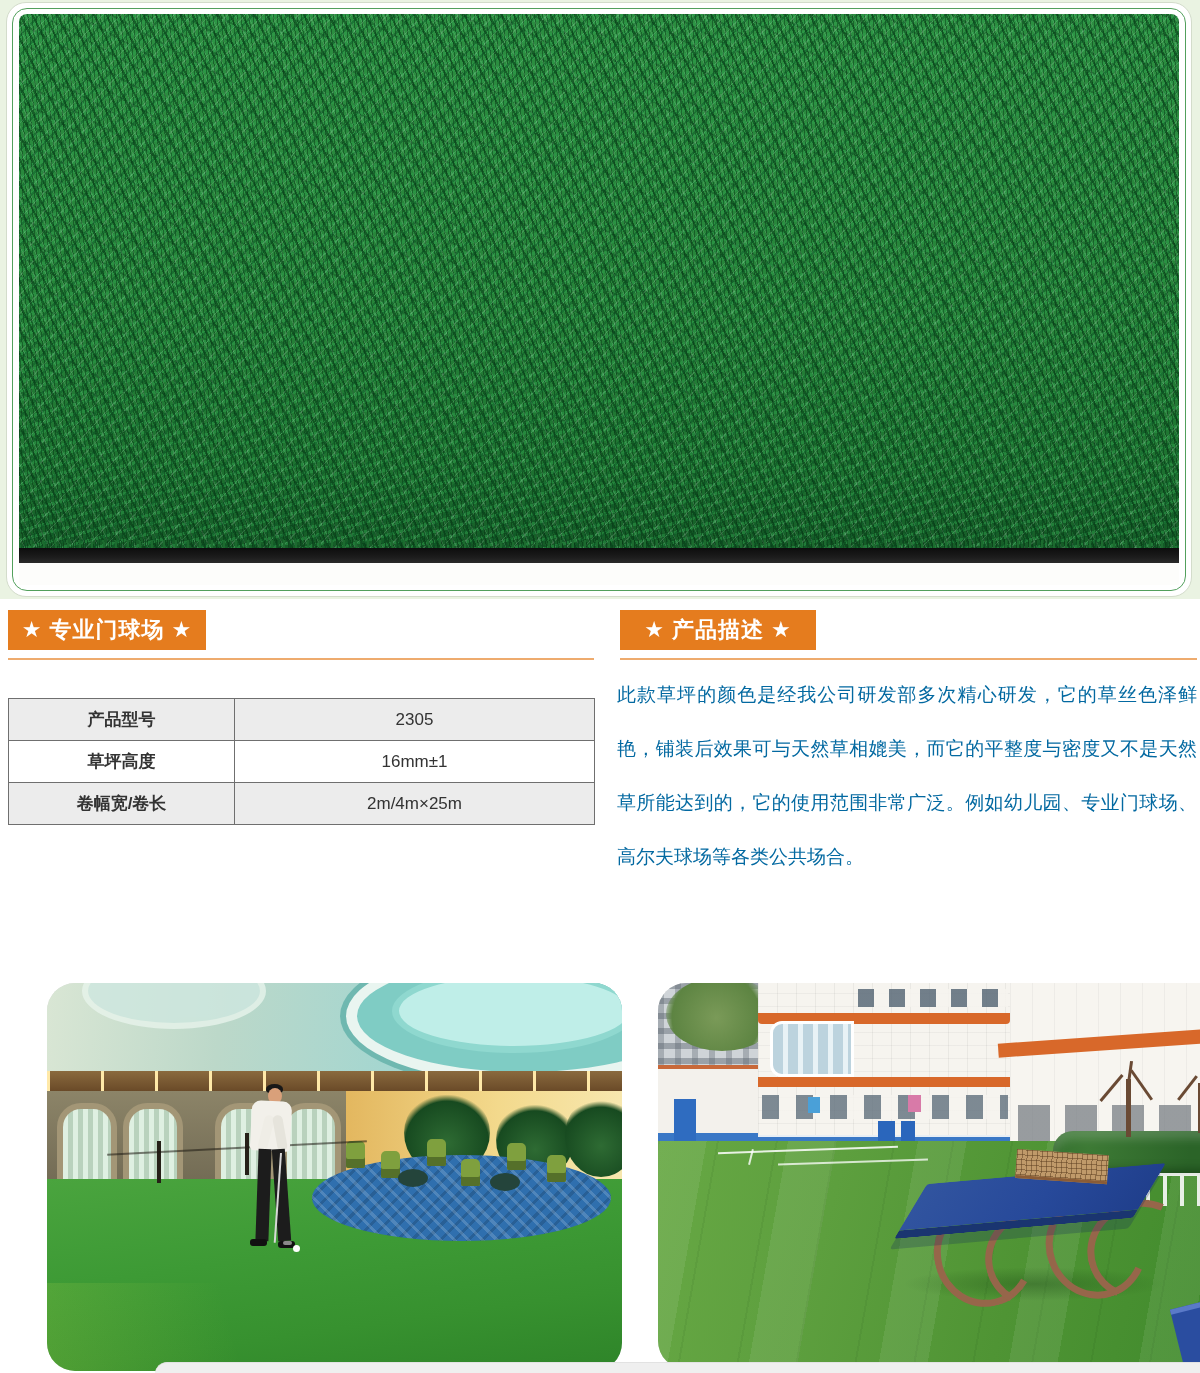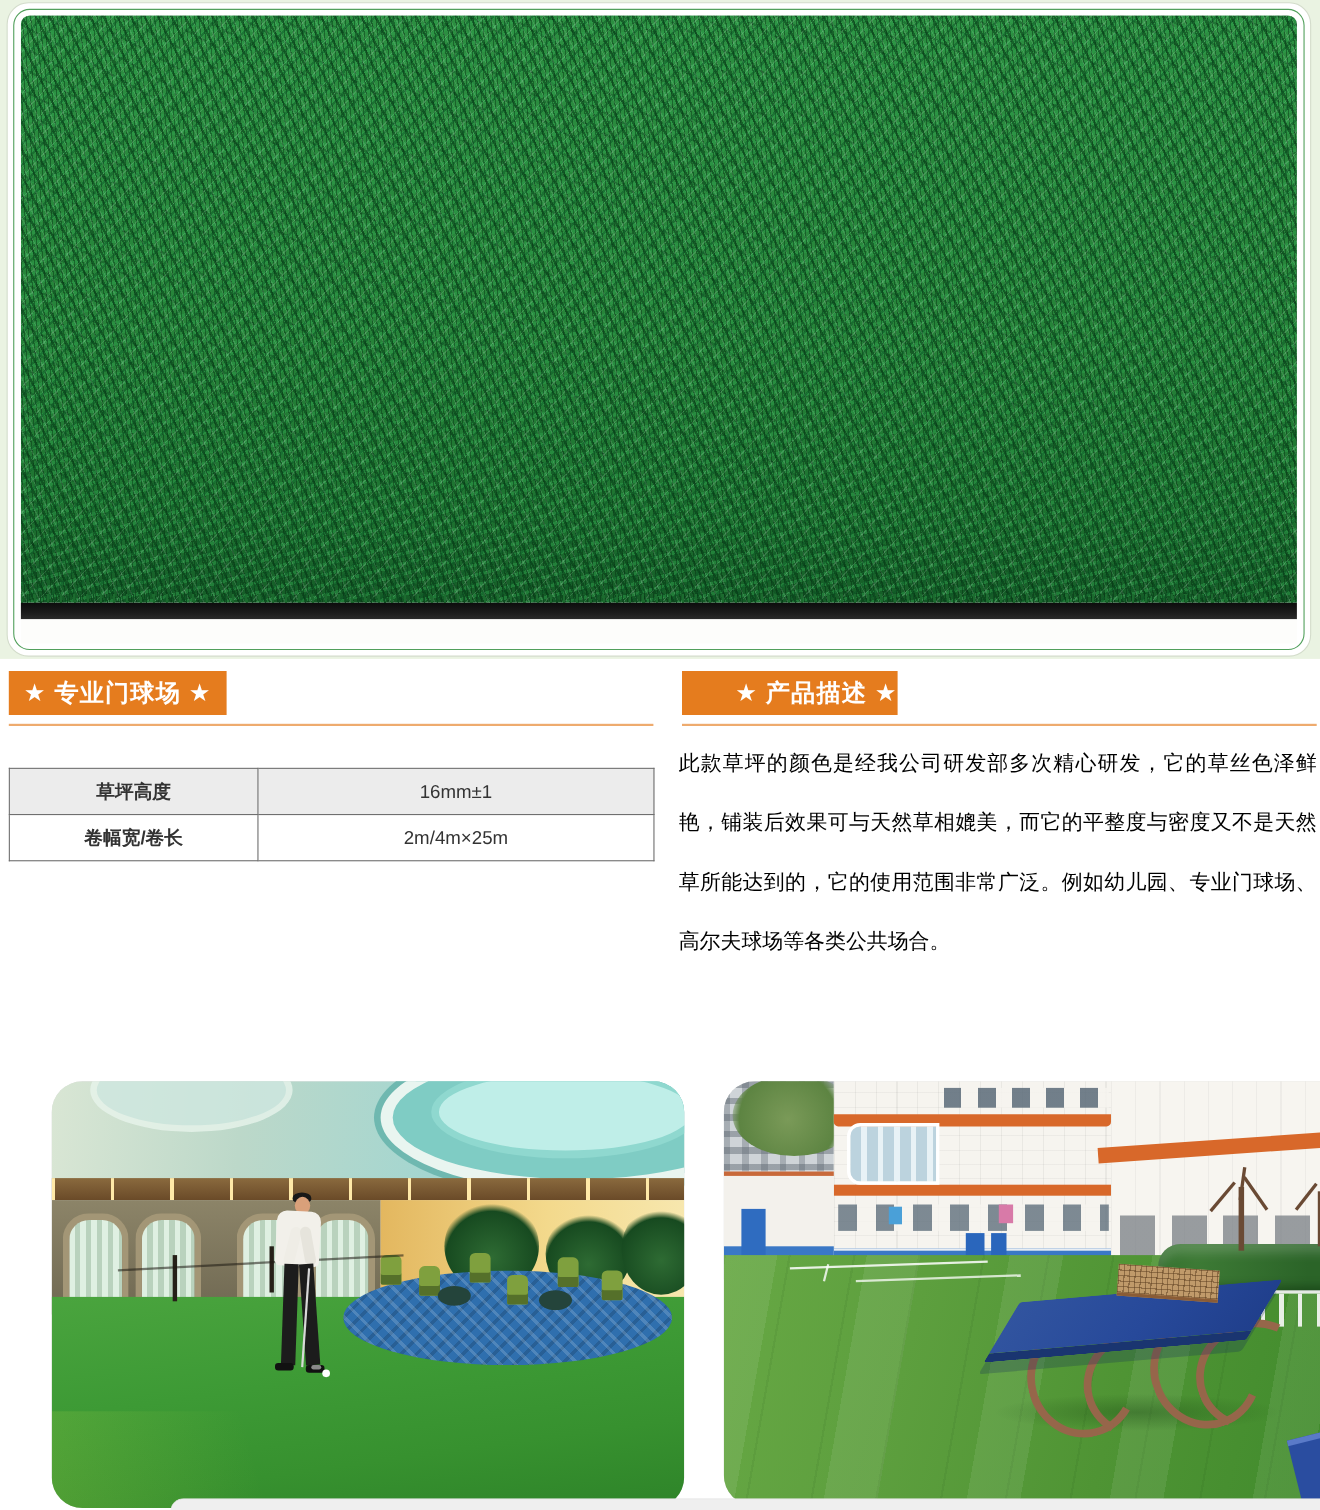--- a/index.html
+++ b/index.html
@@ -28,36 +28,36 @@
   .grass-backing{left:12px;top:545px;right:12px;height:15px;
     background:linear-gradient(180deg,#0d0d0d,#1c1c1c 60%,#2a2a2a);
     -webkit-mask:none;}
   .grass-base{left:12px;top:560px;right:12px;height:22px;background:#fdfdfb;}
 
   
   .sec-title{height:40px;line-height:40px;background:#e57c1e;color:#ffffff;
     font-size:22px;font-weight:bold;text-align:center;letter-spacing:1px;margin:0;}
   .rule{height:2px;background:#eeab6e;}
   .t-params{left:8px;top:610px;width:198px;}
-  .t-desc{left:620px;top:610px;width:196px;text-align:right;}
+  .t-desc{left:620px;top:610px;width:196px;}
   .r-params{left:8px;top:658px;width:586px;}
   .r-desc{left:620px;top:658px;width:577px;}
 
   
   table.params{left:8px;top:698px;width:587px;border-collapse:collapse;table-layout:fixed;}
   table.params{position:absolute;}
   table.params td{border:1px solid #6f6f6f;height:41px;text-align:center;
     font-size:17px;color:#333333;padding:0;}
   table.params td.lbl{width:225px;font-weight:600;}
   table.params tr:nth-child(odd) td{background:#ececec;}
   table.params tr:nth-child(even) td{background:#ffffff;}
 
   
   .desc{left:617px;top:668px;width:580px;margin:0;font-size:19px;line-height:54px;
-    color:#000000;text-align:justify;font-weight:500;}
+    color:#0369a1;text-align:justify;font-weight:500;}
 
   
   .photo{overflow:hidden;border-radius:28px;background:#dddddd;}
   .photo *{position:absolute;}
   .p-golf{left:7px;top:967px;width:575px;height:388px;}
   .p-yard{left:618px;top:967px;width:572px;height:386px;}
 
   
   .gf-ceiling{left:0;top:0;width:100%;height:96px;
     background:linear-gradient(95deg,#d9e6d4 0%,#bcd8c9 30%,#a4d6d0 60%,#8fd0cc 100%);}
@@ -203,20 +203,24 @@
   <div class="abs grass-backing"></div>
   <div class="abs grass-base"></div>
 </section>
 
 <h2 class="abs sec-title t-params">★ 专业门球场 ★</h2>
 <div class="abs rule r-params"></div>
 
 <table class="params">
   <tbody>
     <tr>
+      <td class="lbl">产品型号</td>
+      <td>2305</td>
+    </tr>
+    <tr>
       <td class="lbl">草坪高度</td>
       <td>16mm±1</td>
     </tr>
     <tr>
       <td class="lbl">卷幅宽/卷长</td>
       <td>2m/4m×25m</td>
     </tr>
   </tbody>
 </table>
 

